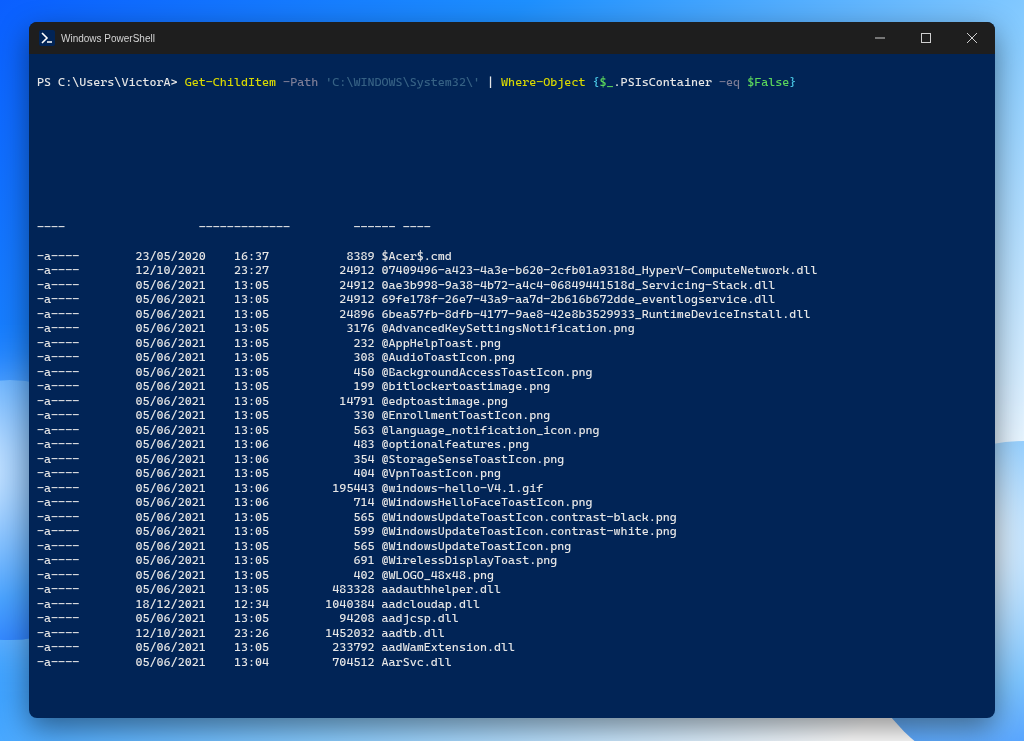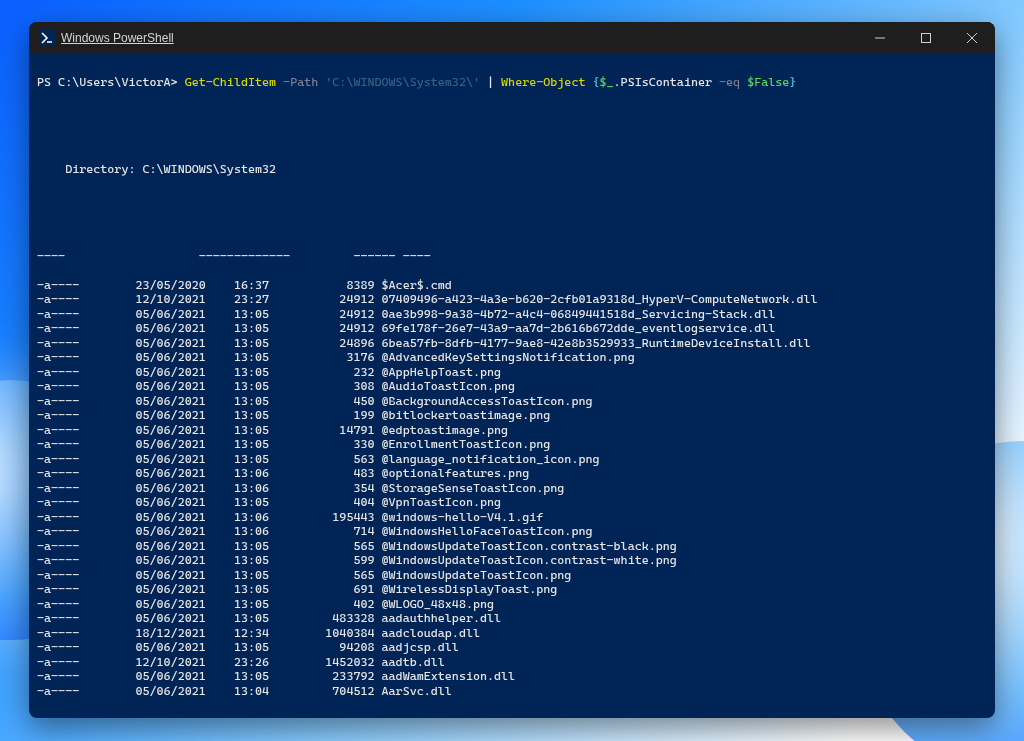--- a/index.html
+++ b/index.html
@@ -28,22 +28,21 @@
     box-shadow:0 10px 30px rgba(0,0,0,.45);
     display:flex; flex-direction:column;
     overflow:hidden;
     position: relative;
     z-index: 5;
   }
   .titlebar {
     height:32px; background:#1e1e1e; color:#d4d4d4;
     display:flex; align-items:center;
     -webkit-app-region:drag;
-    font-size:12px;
-    text-decoration:underline;
+    font-size:10px;
   }
   .titlebar .icon {
     width:16px; height:16px; margin:0 6px 0 10px;
     display:flex; align-items:center; justify-content:center;
     background:#012456; border-radius:2px;
   }
   .titlebar .caption { flex:0 0 auto; }
   .titlebar .spacer { flex:1; }
   .winbtn {
     width:46px; height:32px;
@@ -99,19 +98,18 @@
       <svg viewBox="0 0 10 10">
           <path d="M0 0 L10 10 M10 0 L0 10" stroke="currentColor" stroke-width="1"></path>
         </svg>
     </div>
   </div>
 
   <div class="term">
 <span class="cmd row"><span class="prompt">PS C:\Users\VictorA&gt;</span> <span class="yellow">Get-ChildItem</span> <span class="gray">-Path</span> <span class="str">'C:\WINDOWS\System32\'</span> <span>|</span> <span class="yellow">Where-Object</span> <span class="cyan">{</span><span class="var">$_</span><span>.PSIsContainer</span> <span class="gray">-eq</span> <span class="var">$False</span><span class="cyan">}</span></span>
 <span class="row"> </span>
 <span class="row"> </span>
-<span class="row">    Directory: C:\WINDOWS\System32</span>
 <span class="row"> </span>
 <span class="row"> </span>
 <span class="row" id="dash-row">----                   -------------         ------ ----</span>
 <div id="rows"><span class="row">-a----        23/05/2020    16:37           8389 $Acer$.cmd</span><span class="row">-a----        12/10/2021    23:27          24912 07409496-a423-4a3e-b620-2cfb01a9318d_HyperV-ComputeNetwork.dll</span><span class="row">-a----        05/06/2021    13:05          24912 0ae3b998-9a38-4b72-a4c4-06849441518d_Servicing-Stack.dll</span><span class="row">-a----        05/06/2021    13:05          24912 69fe178f-26e7-43a9-aa7d-2b616b672dde_eventlogservice.dll</span><span class="row">-a----        05/06/2021    13:05          24896 6bea57fb-8dfb-4177-9ae8-42e8b3529933_RuntimeDeviceInstall.dll</span><span class="row">-a----        05/06/2021    13:05           3176 @AdvancedKeySettingsNotification.png</span><span class="row">-a----        05/06/2021    13:05            232 @AppHelpToast.png</span><span class="row">-a----        05/06/2021    13:05            308 @AudioToastIcon.png</span><span class="row">-a----        05/06/2021    13:05            450 @BackgroundAccessToastIcon.png</span><span class="row">-a----        05/06/2021    13:05            199 @bitlockertoastimage.png</span><span class="row">-a----        05/06/2021    13:05          14791 @edptoastimage.png</span><span class="row">-a----        05/06/2021    13:05            330 @EnrollmentToastIcon.png</span><span class="row">-a----        05/06/2021    13:05            563 @language_notification_icon.png</span><span class="row">-a----        05/06/2021    13:06            483 @optionalfeatures.png</span><span class="row">-a----        05/06/2021    13:06            354 @StorageSenseToastIcon.png</span><span class="row">-a----        05/06/2021    13:05            404 @VpnToastIcon.png</span><span class="row">-a----        05/06/2021    13:06         195443 @windows-hello-V4.1.gif</span><span class="row">-a----        05/06/2021    13:06            714 @WindowsHelloFaceToastIcon.png</span><span class="row">-a----        05/06/2021    13:05            565 @WindowsUpdateToastIcon.contrast-black.png</span><span class="row">-a----        05/06/2021    13:05            599 @WindowsUpdateToastIcon.contrast-white.png</span><span class="row">-a----        05/06/2021    13:05            565 @WindowsUpdateToastIcon.png</span><span class="row">-a----        05/06/2021    13:05            691 @WirelessDisplayToast.png</span><span class="row">-a----        05/06/2021    13:05            402 @WLOGO_48x48.png</span><span class="row">-a----        05/06/2021    13:05         483328 aadauthhelper.dll</span><span class="row">-a----        18/12/2021    12:34        1040384 aadcloudap.dll</span><span class="row">-a----        05/06/2021    13:05          94208 aadjcsp.dll</span><span class="row">-a----        12/10/2021    23:26        1452032 aadtb.dll</span><span class="row">-a----        05/06/2021    13:05         233792 aadWamExtension.dll</span><span class="row">-a----        05/06/2021    13:04         704512 AarSvc.dll</span></div>
   </div>
 </div>
 
 </body></html>

